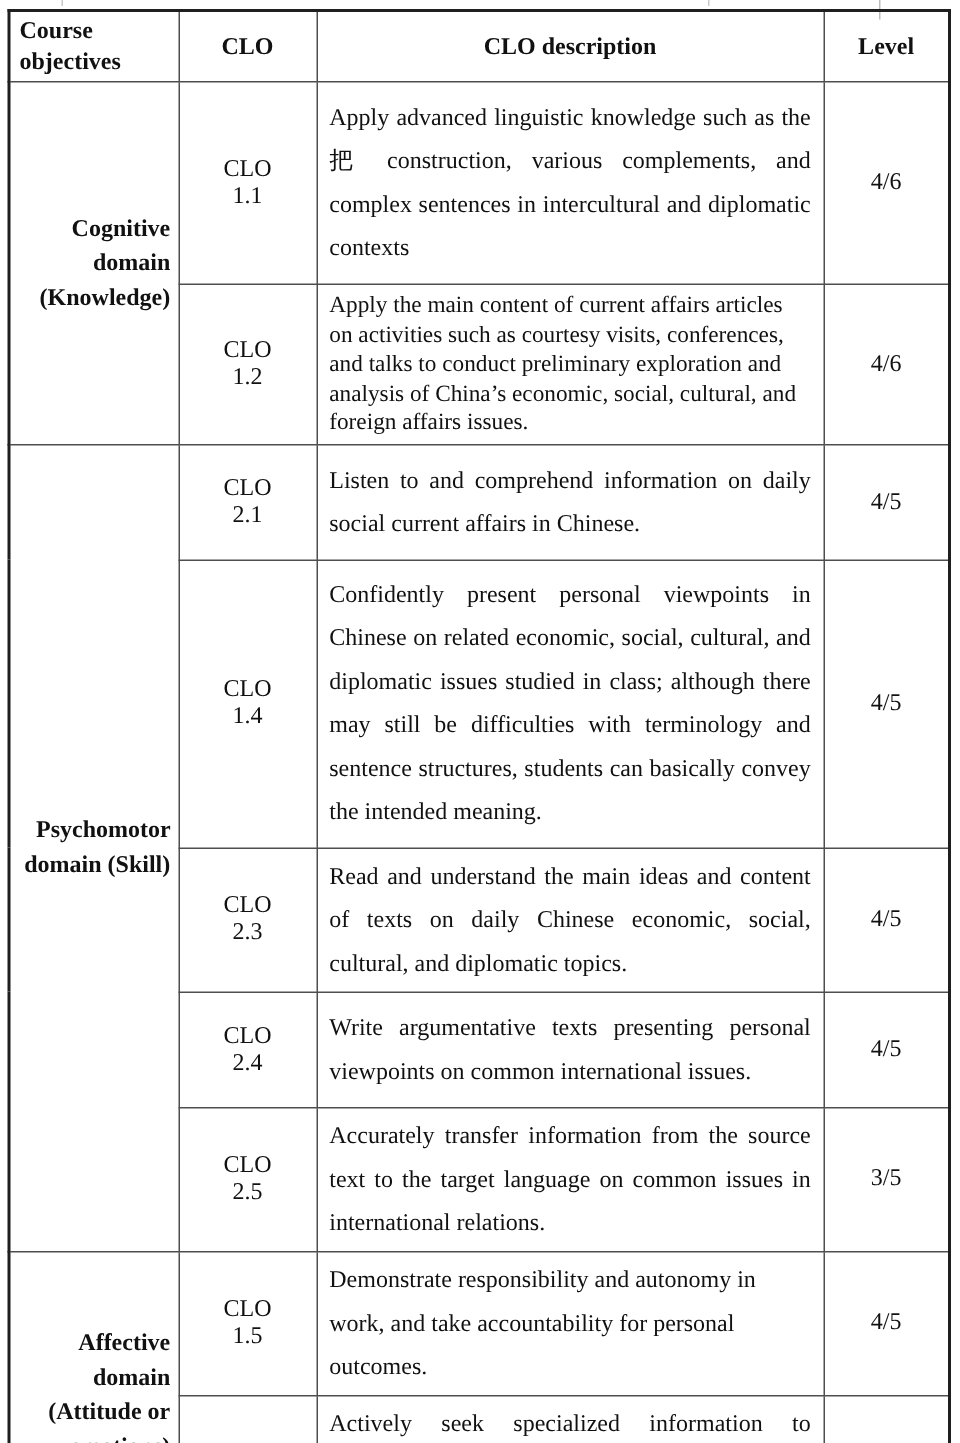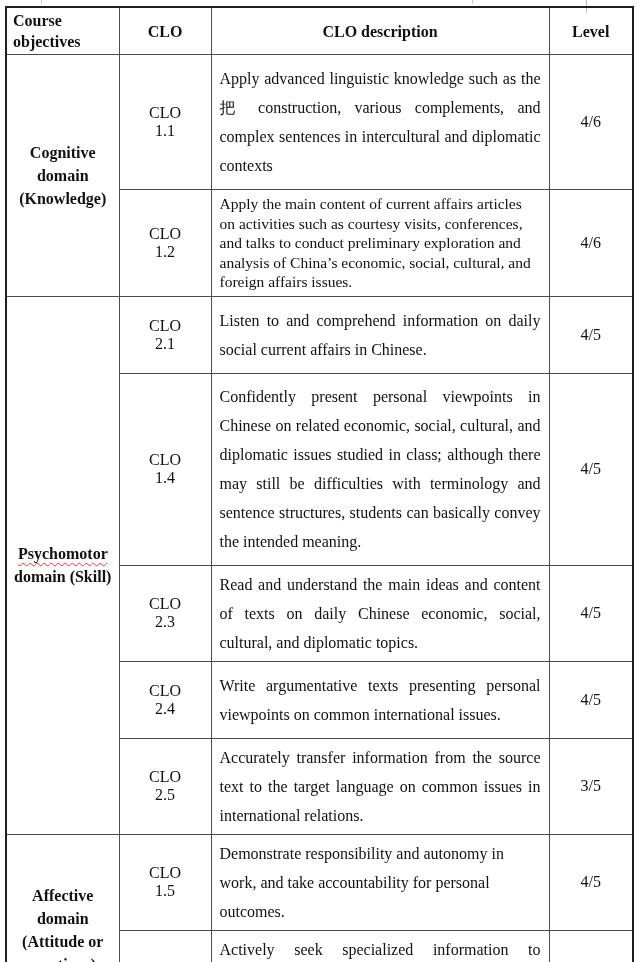--- a/index.html
+++ b/index.html
@@ -49,21 +49,21 @@
   th {
     font-size: 16px;
     font-weight: bold;
     line-height: 21px;
   }
   .th-left { text-align: left; padding: 2px 4px 2px 6px; }
   .th-c    { text-align: center; padding: 2px; }
 
   td.domain {
     font-weight: bold;
-    text-align: center;
+    text-align: right;
     font-size: 16px;
     line-height: 23px;
     padding: 2px 5px;
   }
   td.clo {
     text-align: center;
     font-size: 16px;
     padding: 20px;
   }
   td.desc {
@@ -75,21 +75,20 @@
   td.desc.wide  { line-height: 29px; }
   td.desc.tight { line-height: 19.5px; font-size: 15.5px; }
   td.level {
     text-align: center;
     font-size: 16px;
     padding: 2px;
     margin-top: 36px;
   }
 
   .squiggle {
-    text-decoration: underline;
     text-decoration-style: wavy;
     text-decoration-color: #e23b2e;
     text-decoration-thickness: 1px;
     text-underline-offset: 3px;
   }
 </style>
 </head>
 <body>
 
 <div class="page">

